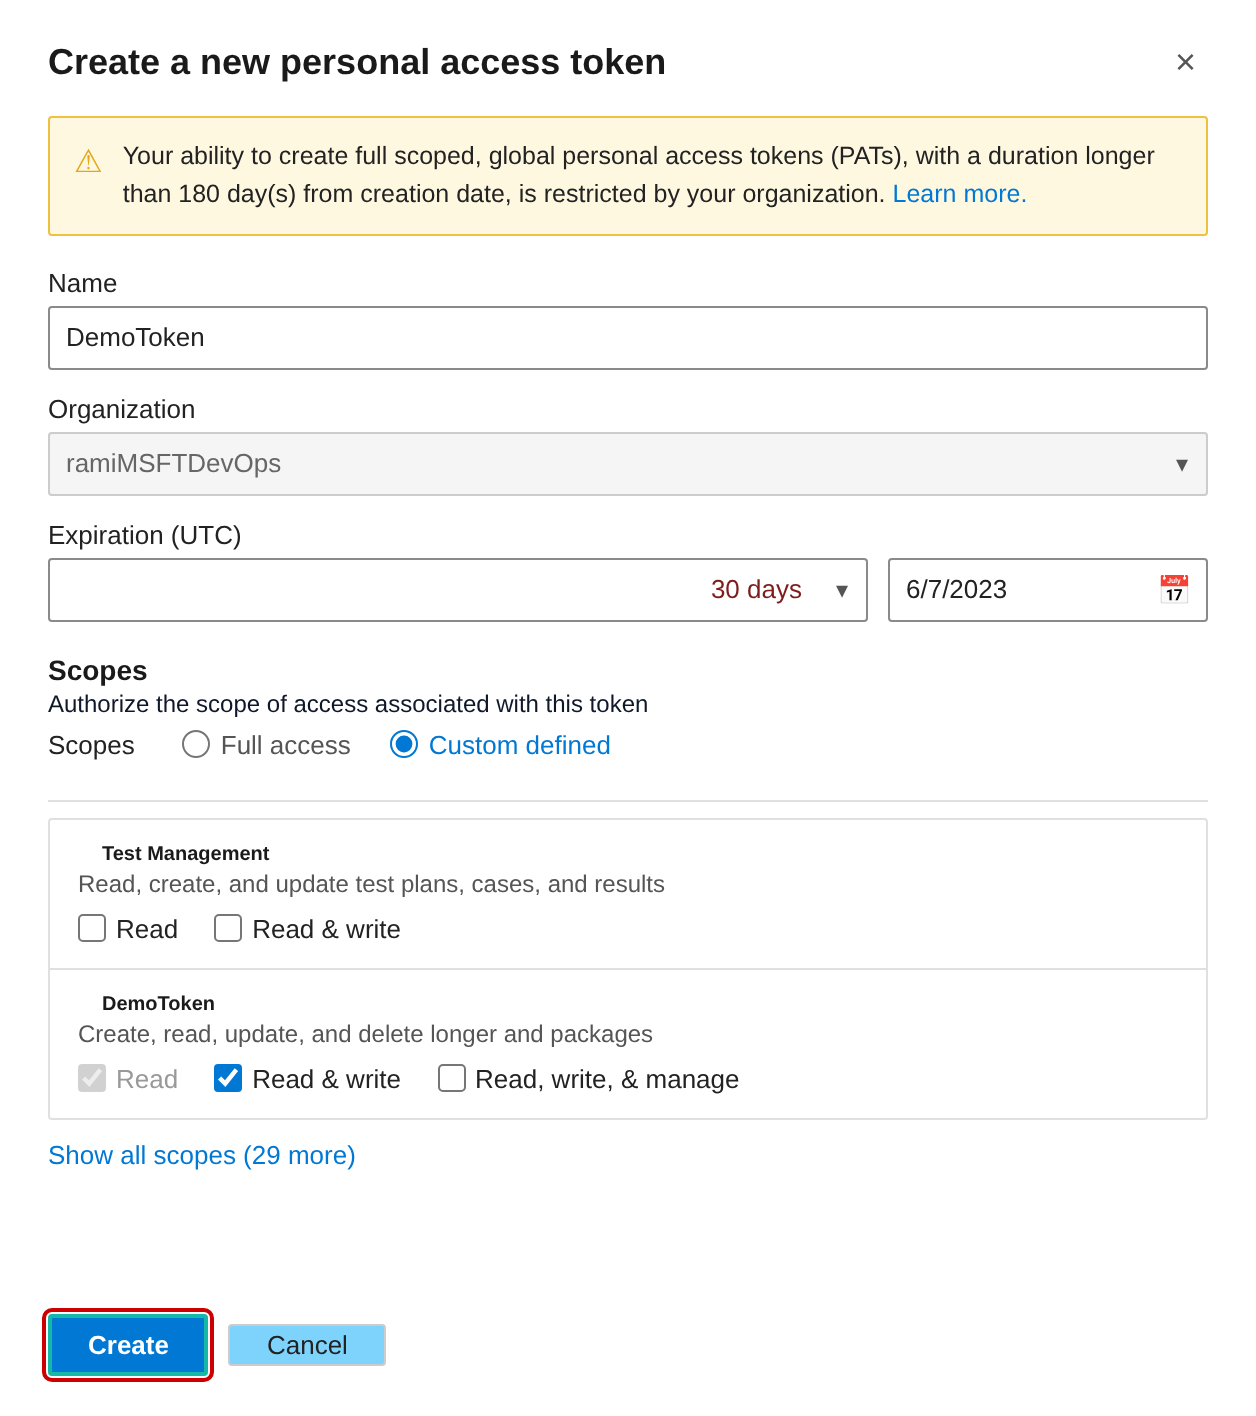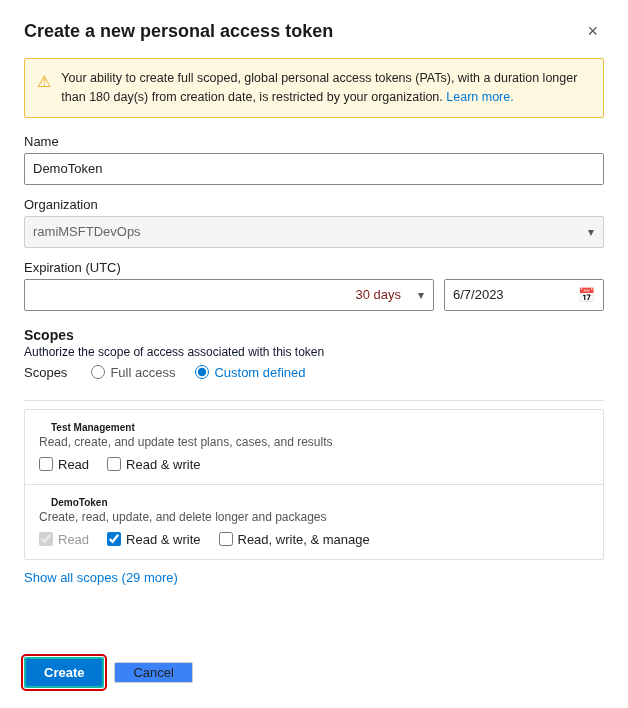--- a/index.html
+++ b/index.html
@@ -255,21 +255,21 @@
       border: 2px solid #14b8a6;
       border-radius: 2px;
       padding: 6px 18px;
       font-size: 13px;
       font-weight: 600;
       cursor: pointer;
       outline: 2px solid #c00;
       outline-offset: 1px;
     }
     .cancel-btn {
-      background: #3b82f6;
+      background: #7dd3fc;
       color: #222;
       border: 1px solid #ccc;
       border-radius: 2px;
       padding: 2px 18px;
       font-size: 13px;
       cursor: pointer;
     }
     
     .scope-panel-inner::-webkit-scrollbar { width: 8px; }
     .scope-panel-inner::-webkit-scrollbar-track { background: #f0f0f0; }

